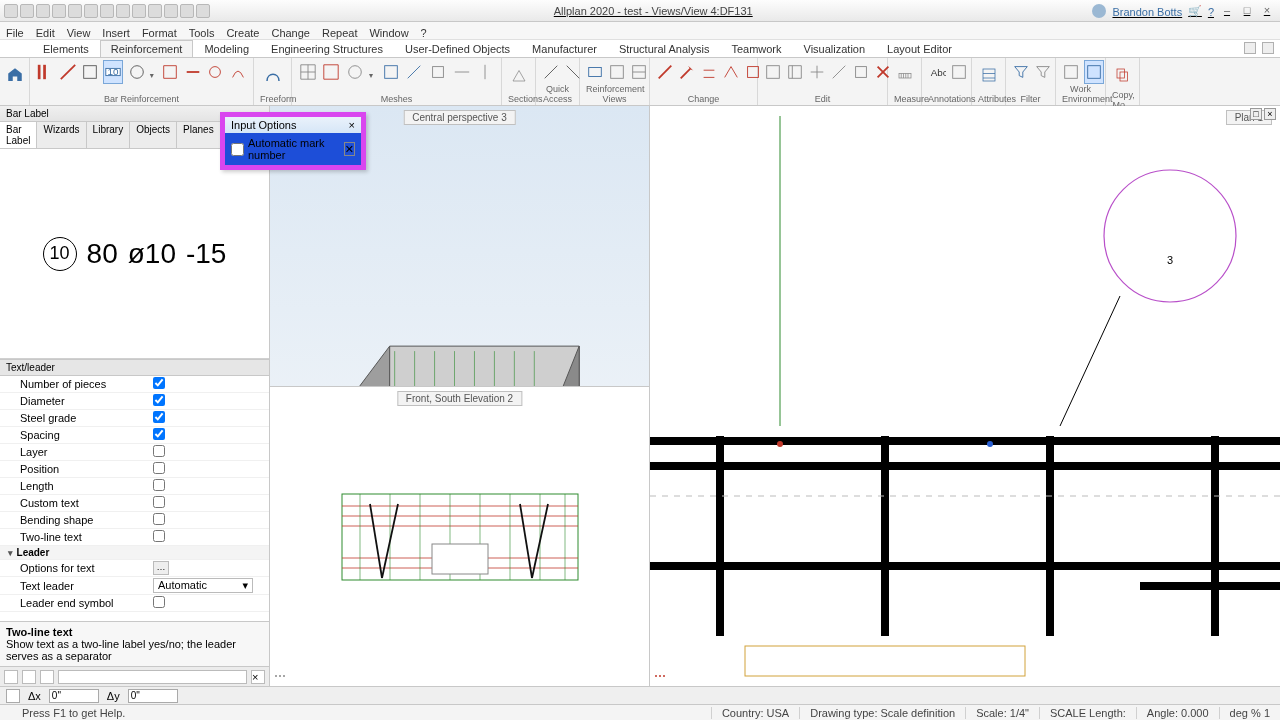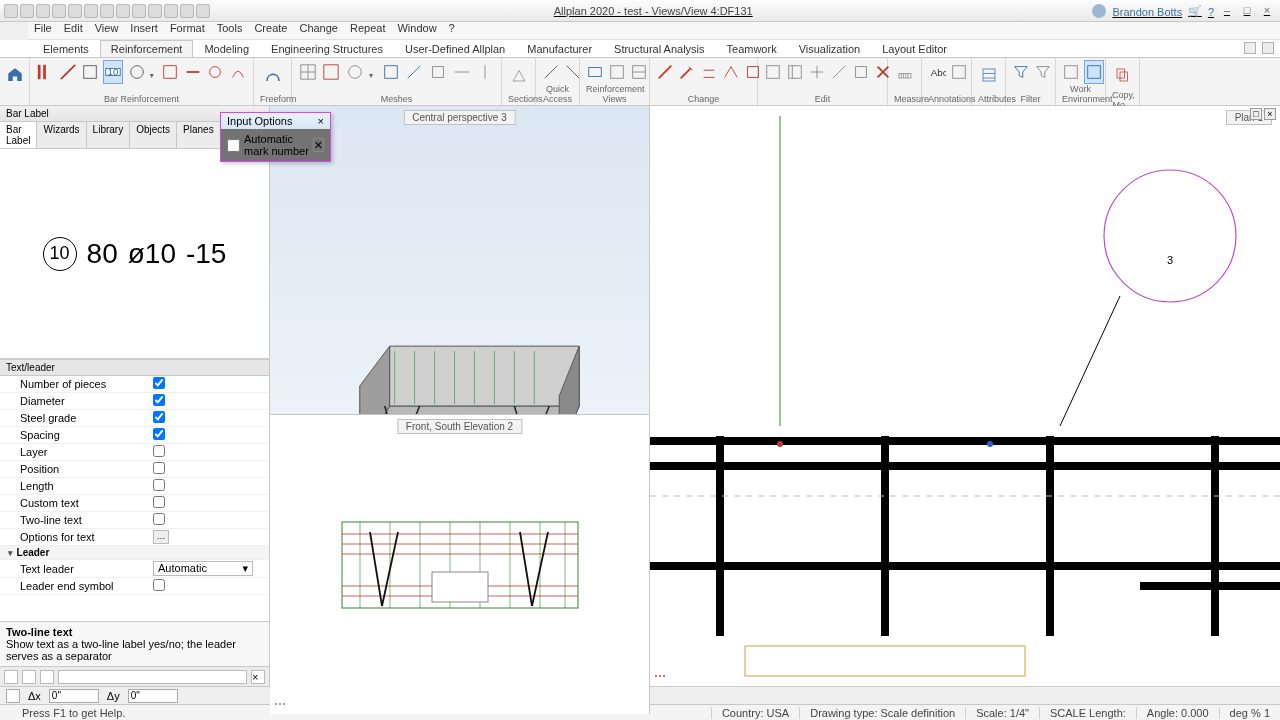--- a/index.html
+++ b/index.html
@@ -8,21 +8,21 @@
 
 .titlebar { height: 22px; background: linear-gradient(#fdfdfd,#e9e9e9); display: flex; align-items: center; border-bottom: 1px solid #c8c8c8; text-decoration: underline; }
 .titlebar .qat { display: flex; gap: 2px; padding: 0 4px; }
 .titlebar .qat .qbtn { width: 14px; height: 14px; background: #dcdcdc; border: 1px solid #b8b8b8; border-radius: 2px; }
 .titlebar .title { flex: 1; text-align: center; color: #444; }
 .titlebar .right { display: flex; align-items: flex-end; gap: 6px; padding-right: 6px; color: #3a6ea5; }
 .titlebar .user-icon { width: 14px; height: 14px; background: #9bb8d3; border-radius: 50%; }
 .titlebar .winbtn { width: 14px; height: 14px; color: #666; text-align: center; line-height: 12px; }
 
 
-.menubar { height: 18px; background: #f7f7f7; display: flex; align-items: flex-start; padding: 0 6px; gap: 12px; border-bottom: 1px solid #e0e0e0; margin-left: 28px; }
+.menubar { height: 18px; background: #f7f7f7; display: flex; align-items: flex-end; padding: 0 6px; gap: 12px; border-bottom: 1px solid #e0e0e0; }
 .menubar span { color: #333; cursor: default; }
 
 
 .ribtabs { height: 18px; background: #fff; display: flex; align-items: flex-end; padding-left: 32px; border-bottom: 1px solid #c8c8c8; position: relative; text-align: right; }
 .ribtabs .rtab { padding: 2px 10px; color: #333; border: 1px solid transparent; border-bottom: none; }
 .ribtabs .rtab.active { background: #f4f4f4; border-color: #c8c8c8; }
 .ribtabs .rright { position: absolute; right: 6px; top: 2px; display: flex; gap: 6px; }
 .ribtabs .rright .ricon { width: 12px; height: 12px; border: 1px solid #b0b0b0; background: #eee; }
 
 
@@ -59,29 +59,29 @@
 .proprow .pick { width: 16px; height: 14px; border: 1px solid #bbb; background: #eee; text-align:center; font-size:9px;}
 .proprow.group { padding-left: 8px; background: #f4f4f4; font-weight: 600; }
 .proprow.group::before { content: "▾"; margin-right: 4px; font-size: 9px; color: #555; }
 .helpbox { background: #f7f7f7; border-top: 1px solid #c8c8c8; padding: 4px 6px; font-size: 10px; }
 .helpbox .hb-title { font-weight: 600; }
 .toolfoot { height: 20px; background: #ececec; border-top: 1px solid #c8c8c8; display:flex; align-items:center; gap:4px; padding:0 4px;}
 .toolfoot .tf { width:14px; height:14px; border:1px solid #bbb; background:#fff; }
 .toolfoot .tfdrop { flex:1; border:1px solid #bbb; background:#fff; height:14px; }
 
 
-.popup { position: absolute; left: 220px; top: 112px; width: 111px; background: #737373; border: 1px solid #d946ef; box-shadow: 2px 2px 4px rgba(0,0,0,.2); z-index: 50; }
+.popup { position: absolute; left: 220px; top: 112px; width: 146px; background: #1d4ed8; border: 5px solid #d946ef; box-shadow: 2px 2px 4px rgba(0,0,0,.2); z-index: 50; }
 .popup .ptitle { background: linear-gradient(#eaf2fb,#d6e6f7); padding: 2px 6px; font-size: 10px; display:flex; justify-content:space-between; }
 .popup .pbody { padding: 4px 6px; display:flex; align-items:center; gap:4px; font-size: 10px; }
 .popup .pclose { width:14px; height:14px; border:1px solid #888; text-align:center; line-height:12px; }
 
 
 .workspace { flex: 1; background: #fff; position: relative; display: flex; flex-direction: column; }
 .ws-top { flex: 1; display: flex; }
-.ws-bottom { flex: 1; display: flex; border-top: 1px solid #c8c8c8; margin-top: 28px; }
+.ws-bottom { flex: 1; display: flex; border-top: 1px solid #c8c8c8; }
 .vpane { flex: 1; position: relative; border-right: 1px solid #c8c8c8; background: #fff; }
 .vpane:last-child { border-right: none; }
 .vpane .vlabel { position: absolute; top: 4px; left: 50%; transform: translateX(-50%); background: #f3f3f3; border: 1px solid #c0c0c0; padding: 1px 8px; font-size: 10px; color: #555; }
 .vpane .vlabel.right { left: auto; right: 8px; transform: none; }
 .vpane .winctl { position: absolute; top: 2px; right: 4px; display:flex; gap:2px; }
 .vpane .winctl span { width:12px; height:12px; border:1px solid #999; font-size:9px; text-align:center; line-height:10px; background:#eee;}
 .vpane .corner { position:absolute; bottom:4px; left:4px; width:12px; height:12px; }
 .vpane .corner svg { width:12px; height:12px; }
 
 
@@ -148,21 +148,21 @@
   <span>Repeat</span>
   <span>Window</span>
   <span>?</span>
 </div>
 
 <div class="ribtabs">
   <div class="rtab">Elements</div>
   <div class="rtab active">Reinforcement</div>
   <div class="rtab">Modeling</div>
   <div class="rtab">Engineering Structures</div>
-  <div class="rtab">User-Defined Allplan</div>
+  <div class="rtab">User-Defined Objects</div>
   <div class="rtab">Manufacturer</div>
   <div class="rtab">Structural Analysis</div>
   <div class="rtab">Teamwork</div>
   <div class="rtab">Visualization</div>
   <div class="rtab">Layout Editor</div>
   <div class="rright">
     <div class="ricon"></div>
     <div class="ricon"></div>
   </div>
 </div>
@@ -529,30 +529,34 @@
         </div>
         <div class="proprow">
           <div class="pname">Length</div>
           <div class="pval"><input type="checkbox" style=""></div>
         </div>
         <div class="proprow">
           <div class="pname">Custom text</div>
           <div class="pval"><input type="checkbox" style=""></div>
         </div>
         <div class="proprow">
+          <div class="pname">Bending shape</div>
+          <div class="pval"><input type="checkbox" style=""></div>
+        </div>
+        <div class="proprow">
           <div class="pname">Two-line text</div>
           <div class="pval"><input type="checkbox" style=""></div>
         </div>
+        <div class="proprow group">Leader</div>
         <div class="proprow">
           <div class="pname">Options for text</div>
           <div class="pval">
             <div class="pick">…</div>
           </div>
         </div>
-        <div class="proprow group">Leader</div>
         <div class="proprow">
           <div class="pname">Text leader</div>
           <div class="pval">
             <div class="combo">
               <span>Automatic</span>
               <span>▾</span>
             </div>
           </div>
         </div>
         <div class="proprow">

